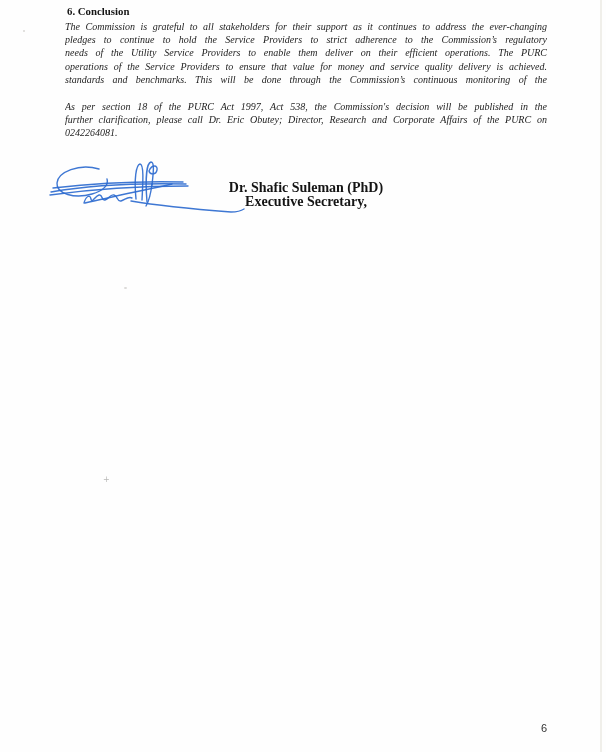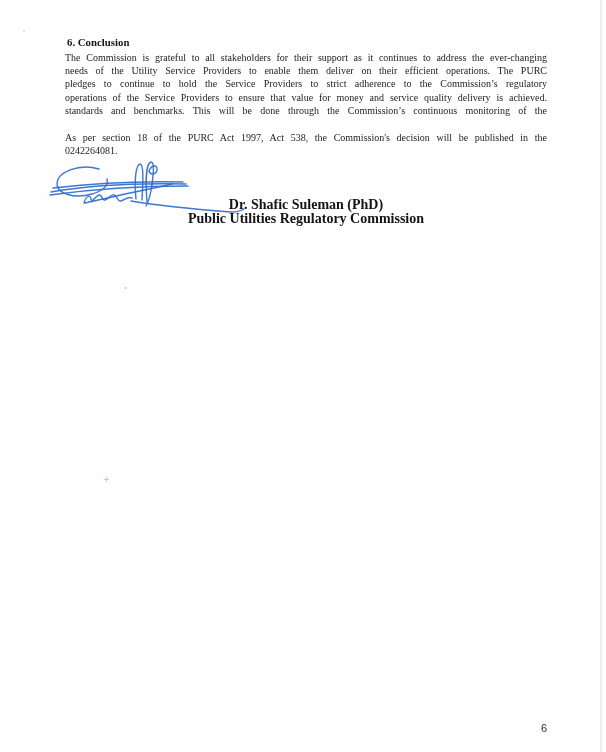--- a/index.html
+++ b/index.html
@@ -11,31 +11,31 @@
     position: relative;
     width: 606px;
     height: 752px;
     background: #fefefe;
     overflow: hidden;
     color: #1d1d1d;
   }
   .content {
     position: absolute;
     left: 65px;
-    top: 36px;
+    top: 5px;
     width: 482px;
   }
   .heading {
     font-size: 10.8px;
     font-weight: bold;
     margin: 0 0 2px 2px;
     line-height: 13px;
     color: #151515;
   }
-  .para { margin: 0; }
+  .para { margin: 0; font-style: italic; }
   .line {
     font-size: 10px;
     line-height: 13.2px;
     height: 13.2px;
     text-align: justify;
     text-align-last: justify;
     overflow: hidden;
     white-space: normal;
   }
   .line.last {
@@ -111,38 +111,39 @@
 <body>
 
 <div class="page">
 
   <div class="content">
 
     <h2 class="heading">6. Conclusion</h2>
 
     <div class="para">
       <div class="line">The Commission is grateful to all stakeholders for their support as it continues to address the ever-changing</div>
+      <div class="line">pledges to continue to hold the Service Providers to strict adherence to the Commission’s regulatory</div>
       <div class="line">needs of the Utility Service Providers to enable them deliver on their efficient operations. The PURC</div>
-      <div class="line">pledges to continue to hold the Service Providers to strict adherence to the Commission’s regulatory</div>
       <div class="line">operations of the Service Providers to ensure that value for money and service quality delivery is achieved.</div>
       <div class="line">standards and benchmarks. This will be done through the Commission’s continuous monitoring of the</div>
     </div>
 
     <div class="para-gap"></div>
 
     <div class="para">
       <div class="line">As per section 18 of the PURC Act 1997, Act 538, the Commission's decision will be published in the</div>
+      <div class="line">further clarification, please call Dr. Eric Obutey; Director, Research and Corporate Affairs of the PURC on</div>
       <div class="line last">0242264081.</div>
     </div>
 
     <div class="sig-space"></div>
 
     <div class="sig-block">
       <div class="sig-line">Dr. Shafic Suleman (PhD)</div>
-      <div class="sig-line">Public Utilities Regulatory Commission</div>
+      <div class="sig-line">Executive Secretary,</div>
     </div>
 
   </div>
 
   <svg class="signature-svg" viewBox="0 0 205 60" xmlns="http://www.w3.org/2000/svg" aria-hidden="true">
     <path d="M54 12 C34 6 13 15 12 26 C11 37 30 42 47 37 C58 34 64 28 62 22"></path>
     <path d="M6 35 C45 28 95 26 141 27"></path>
     <path d="M8 31 C52 26 100 24 138 25"></path>
     <path d="M5 38 C48 32 100 29 143 29"></path>
     <path d="M91 42 C89 22 91 8 95 7 C99 7 98 25 97 43"></path>

